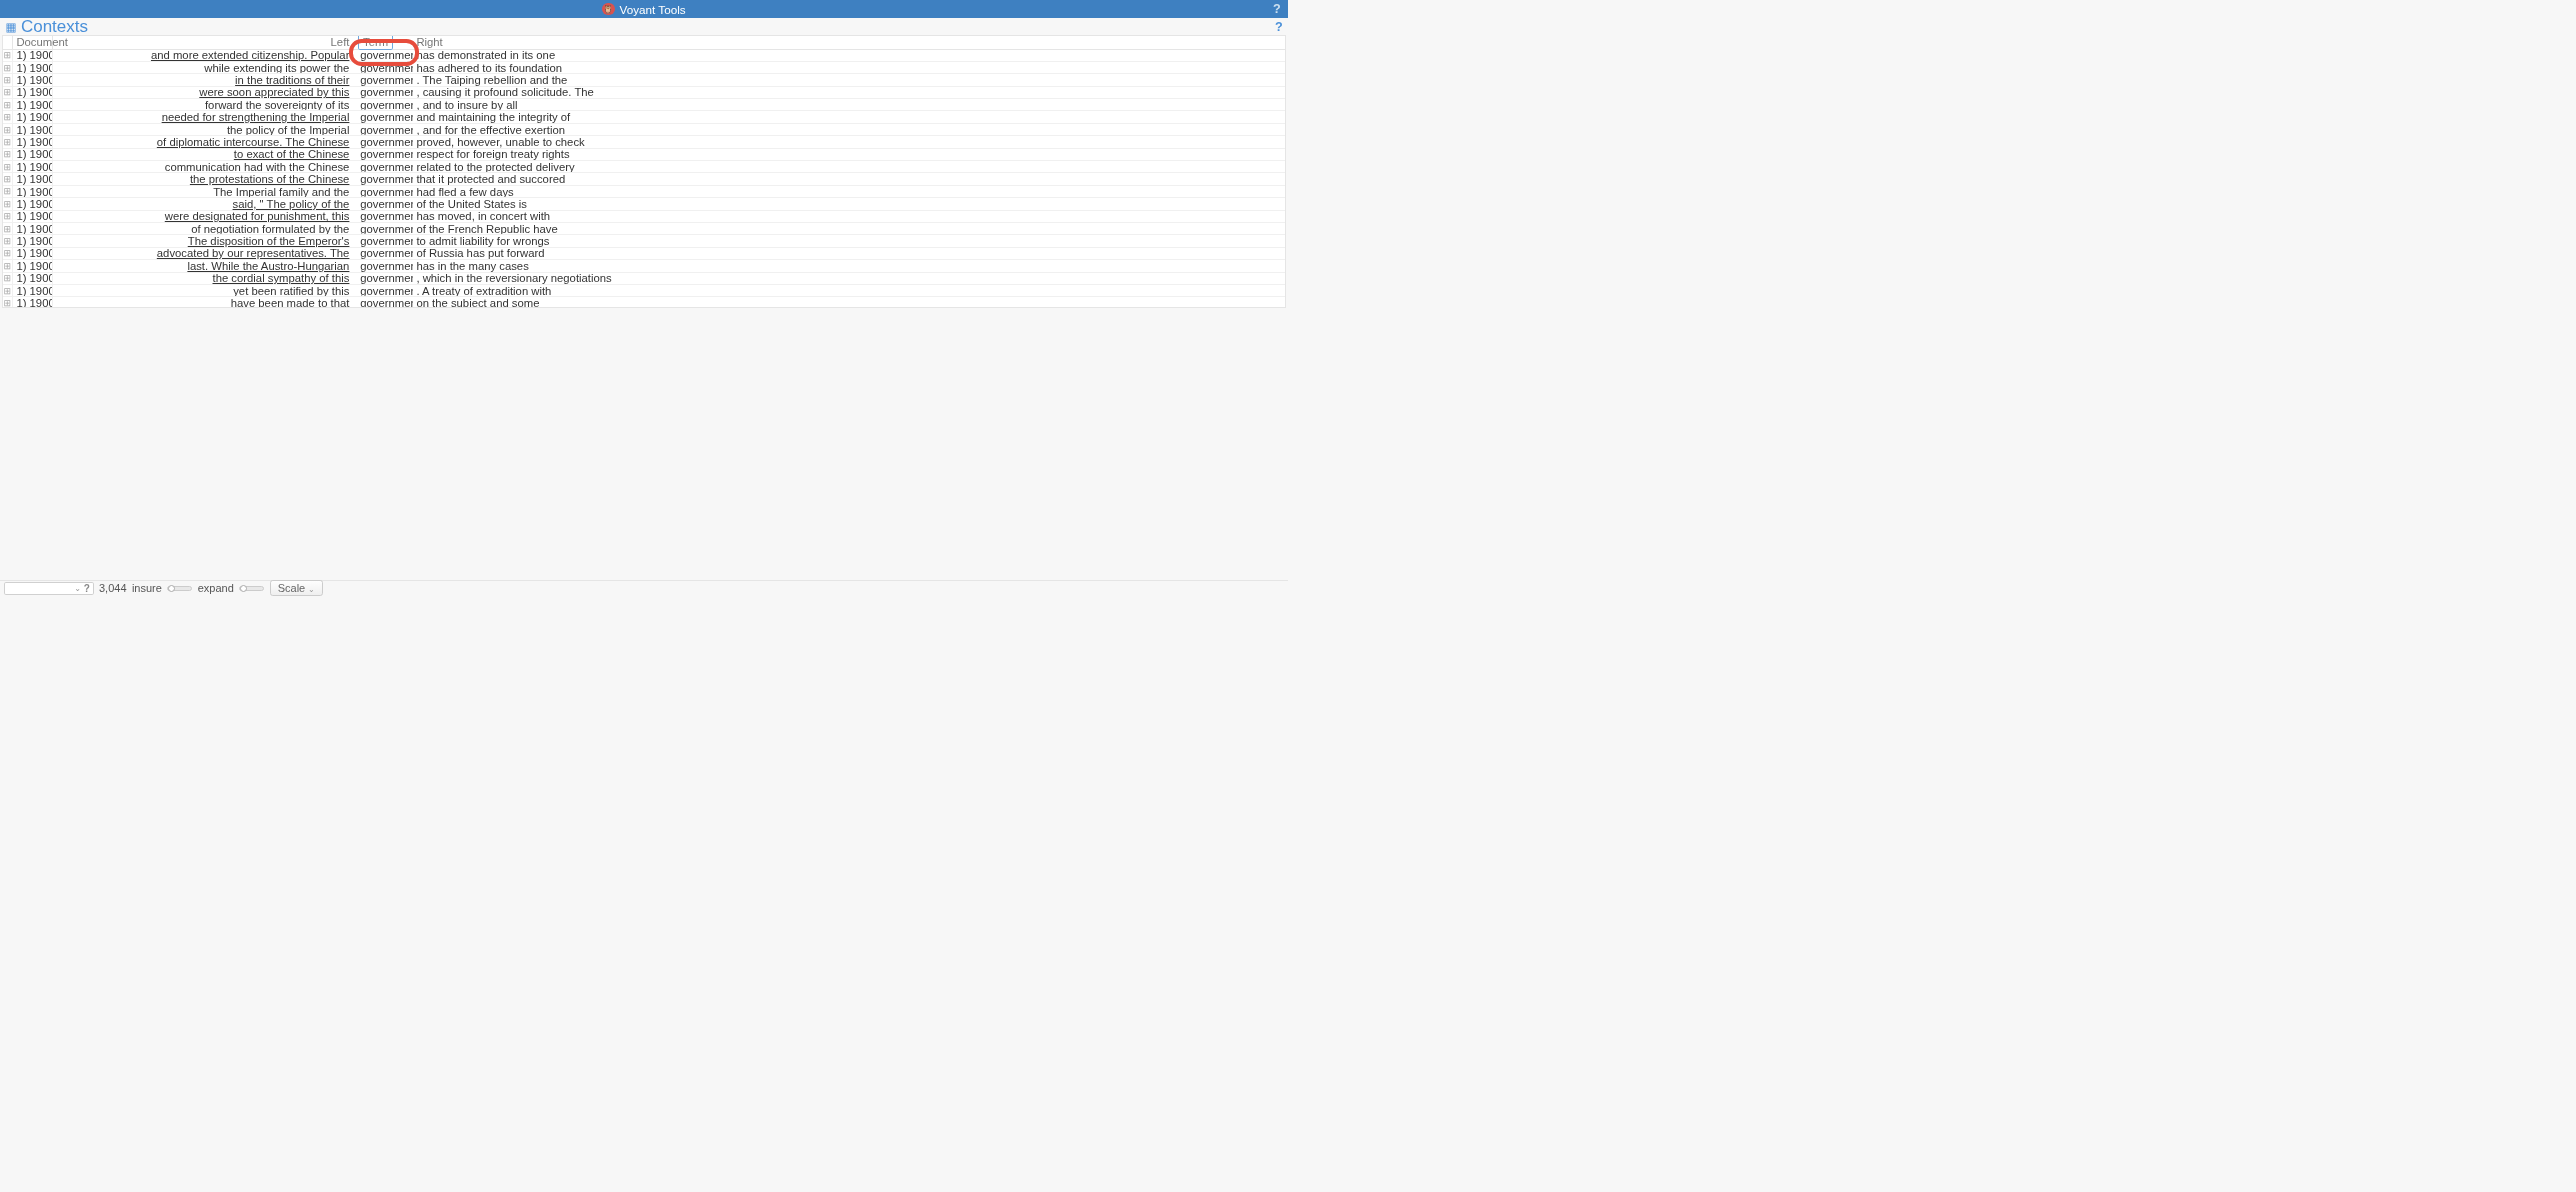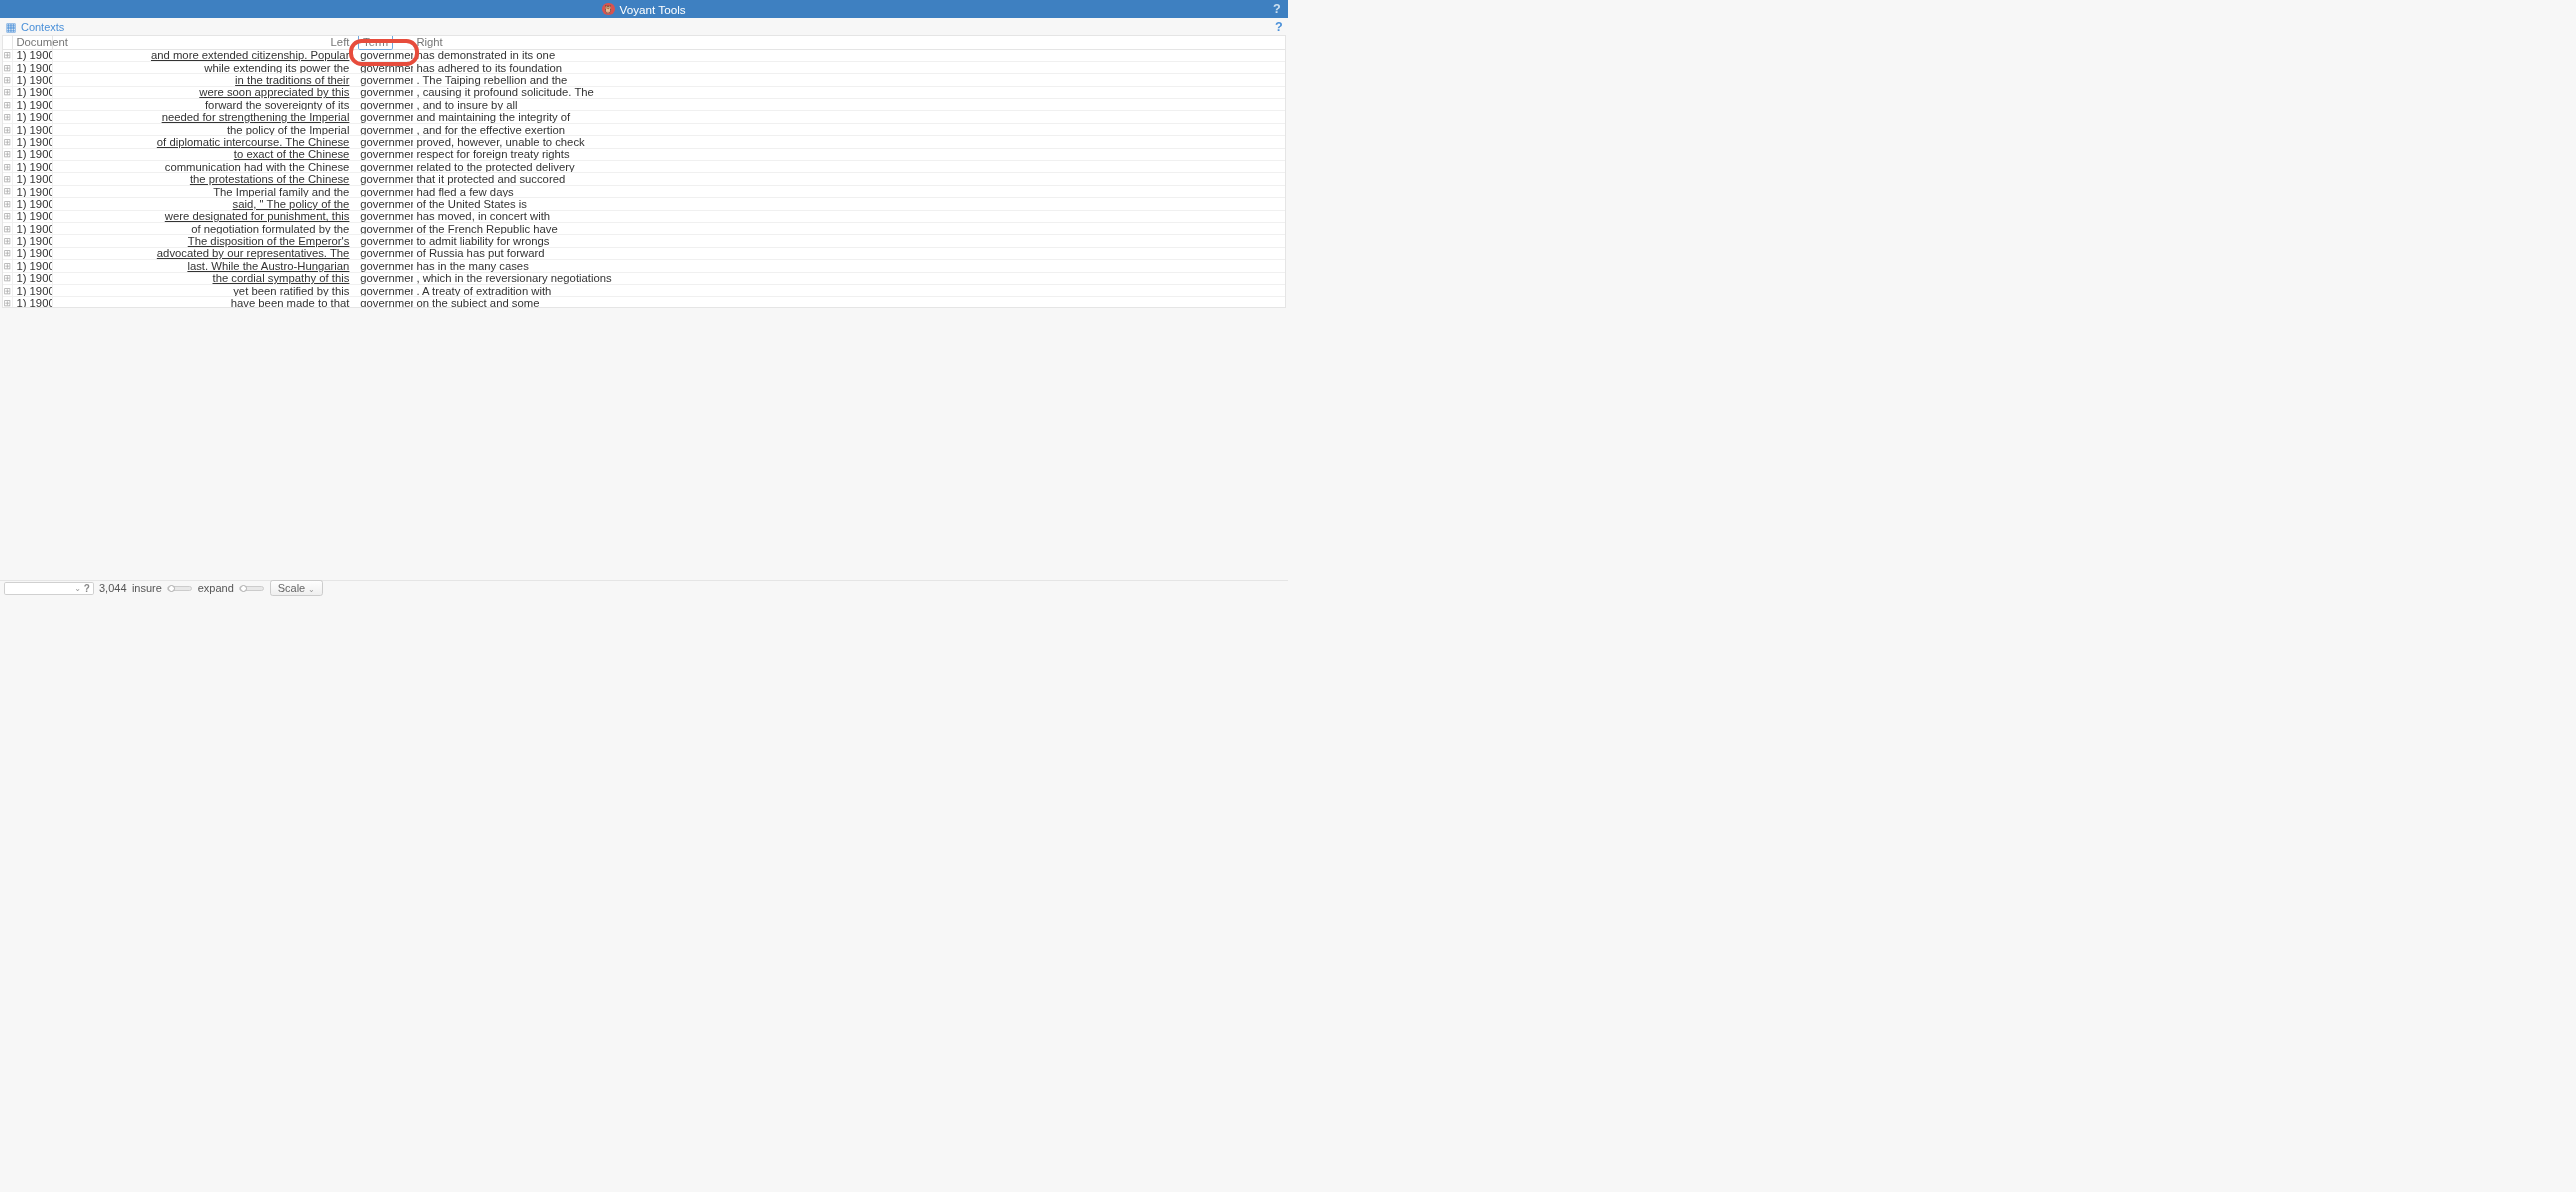--- a/index.html
+++ b/index.html
@@ -43,21 +43,21 @@
   padding-left: 5.4px;
   position: relative;
 }
 .contexts-icon {
   color: #4a90d9;
   margin-right: 4.5px;
   font-size: 11.7px;
 }
 .contexts-title {
   color: #4a90d9;
-  font-size: 11px;
+  font-size: 17px;
 }
 .panel-help {
   position: absolute;
   right: 5.4px;
   color: #4a90d9;
   font-weight: bold;
   font-size: 12.6px;
 }
 .table-wrap {
   background: #fff;

